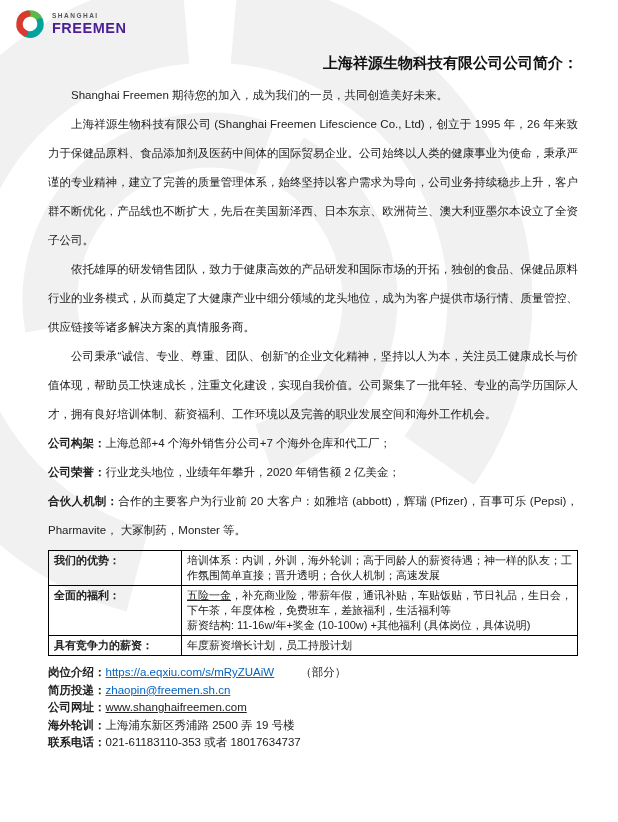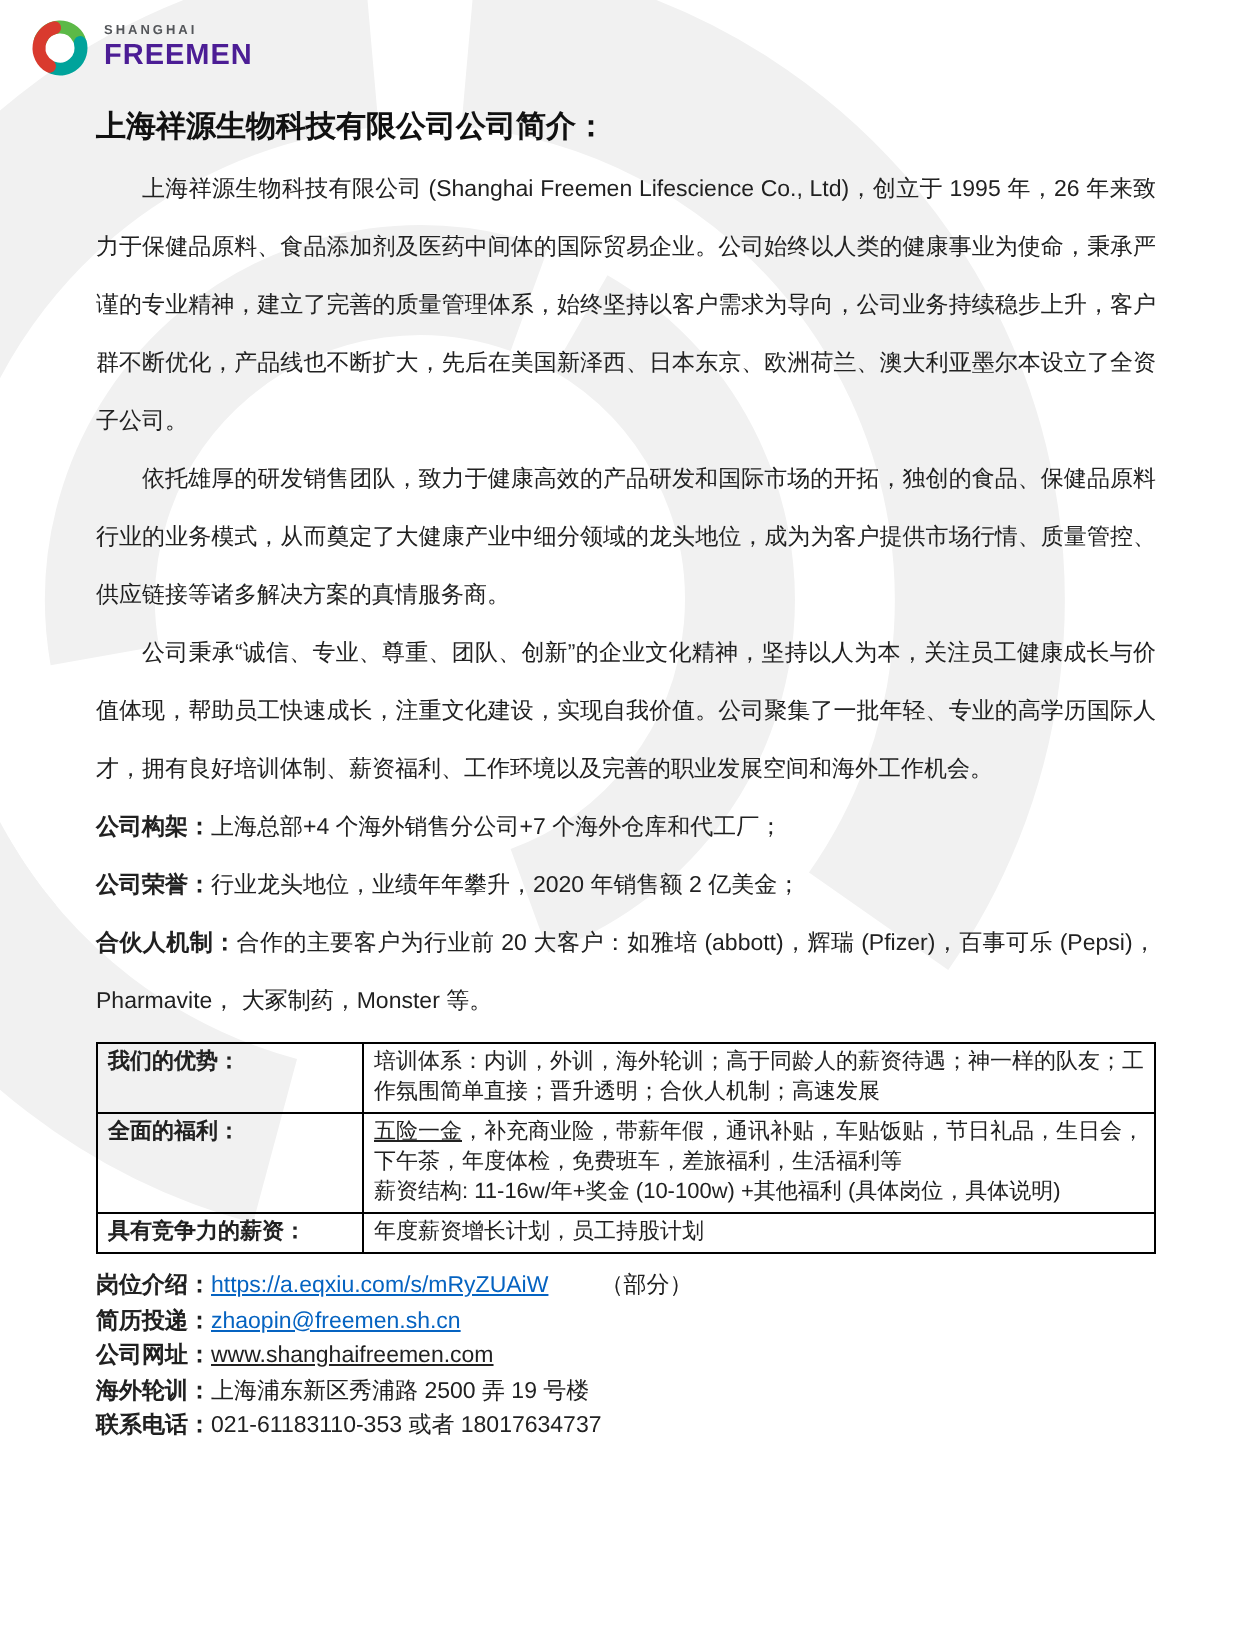--- a/index.html
+++ b/index.html
@@ -6,21 +6,21 @@
   .page{
     width:618px;height:822px;position:relative;overflow:hidden;background:#fff;
     font-family:"Liberation Sans","DejaVu Sans",sans-serif;color:#212121;
   }
   .watermark{position:absolute;top:0;left:0;z-index:0;pointer-events:none;}
   .logo{position:absolute;top:8px;left:14px;display:flex;align-items:center;gap:6px;z-index:2;}
   .logo-text{display:flex;flex-direction:column;line-height:1;}
   .logo-top{font-size:6.5px;font-weight:700;letter-spacing:1.5px;color:#54565a;margin-bottom:1px;}
   .logo-bottom{font-size:14.5px;font-weight:800;letter-spacing:0.5px;color:#4c1d95;}
   .content{position:relative;z-index:1;padding:54px 40px 0 48px;}
-  .title{font-size:15px;font-weight:700;margin:0 0 8px 0;color:#111;}
+  .title{font-size:15px;font-weight:700;margin:0 0 8px 0;color:#111;text-align:right;}
   .para{font-size:11.5px;line-height:29px;margin:0;text-indent:2em;text-align:justify;}
   .field{font-size:11.5px;line-height:29px;margin:0;text-align:justify;}
   .f-label{font-weight:700;}
   .info-table{border-collapse:collapse;width:100%;margin:5px 0 8px 0;}
   .info-table td{border:1px solid #000;font-size:11px;line-height:15px;padding:2px 5px;vertical-align:top;}
   td.t-label{width:122px;font-weight:700;}
   .u{text-decoration:underline;}
   .contacts{margin-top:3px;}
   .contact-line{font-size:11.5px;line-height:17.5px;}
   .c-label{font-weight:700;}
@@ -54,20 +54,21 @@
     </svg>
     <div class="logo-text">
       <span class="logo-top">SHANGHAI</span>
       <span class="logo-bottom">FREEMEN</span>
     </div>
   </header>
 
   <main class="content">
     <h1 class="title">上海祥源生物科技有限公司公司简介：</h1>
 
+    <p class="para">Shanghai Freemen 期待您的加入，成为我们的一员，共同创造美好未来。</p>
     <p class="para">上海祥源生物科技有限公司 (Shanghai Freemen Lifescience Co., Ltd)，创立于 1995 年，26 年来致力于保健品原料、食品添加剂及医药中间体的国际贸易企业。公司始终以人类的健康事业为使命，秉承严谨的专业精神，建立了完善的质量管理体系，始终坚持以客户需求为导向，公司业务持续稳步上升，客户群不断优化，产品线也不断扩大，先后在美国新泽西、日本东京、欧洲荷兰、澳大利亚墨尔本设立了全资子公司。</p>
     <p class="para">依托雄厚的研发销售团队，致力于健康高效的产品研发和国际市场的开拓，独创的食品、保健品原料行业的业务模式，从而奠定了大健康产业中细分领域的龙头地位，成为为客户提供市场行情、质量管控、供应链接等诸多解决方案的真情服务商。</p>
     <p class="para">公司秉承“诚信、专业、尊重、团队、创新”的企业文化精神，坚持以人为本，关注员工健康成长与价值体现，帮助员工快速成长，注重文化建设，实现自我价值。公司聚集了一批年轻、专业的高学历国际人才，拥有良好培训体制、薪资福利、工作环境以及完善的职业发展空间和海外工作机会。</p>
 
     <p class="field"><b class="f-label">公司构架：</b><span>上海总部+4 个海外销售分公司+7 个海外仓库和代工厂；</span></p>
     <p class="field"><b class="f-label">公司荣誉：</b><span>行业龙头地位，业绩年年攀升，2020 年销售额 2 亿美金；</span></p>
     <p class="field"><b class="f-label">合伙人机制：</b><span>合作的主要客户为行业前 20 大客户：如雅培 (abbott)，辉瑞 (Pfizer)，百事可乐 (Pepsi)，Pharmavite， 大冢制药，Monster 等。</span></p>
 
     <table class="info-table">
       <tbody>

